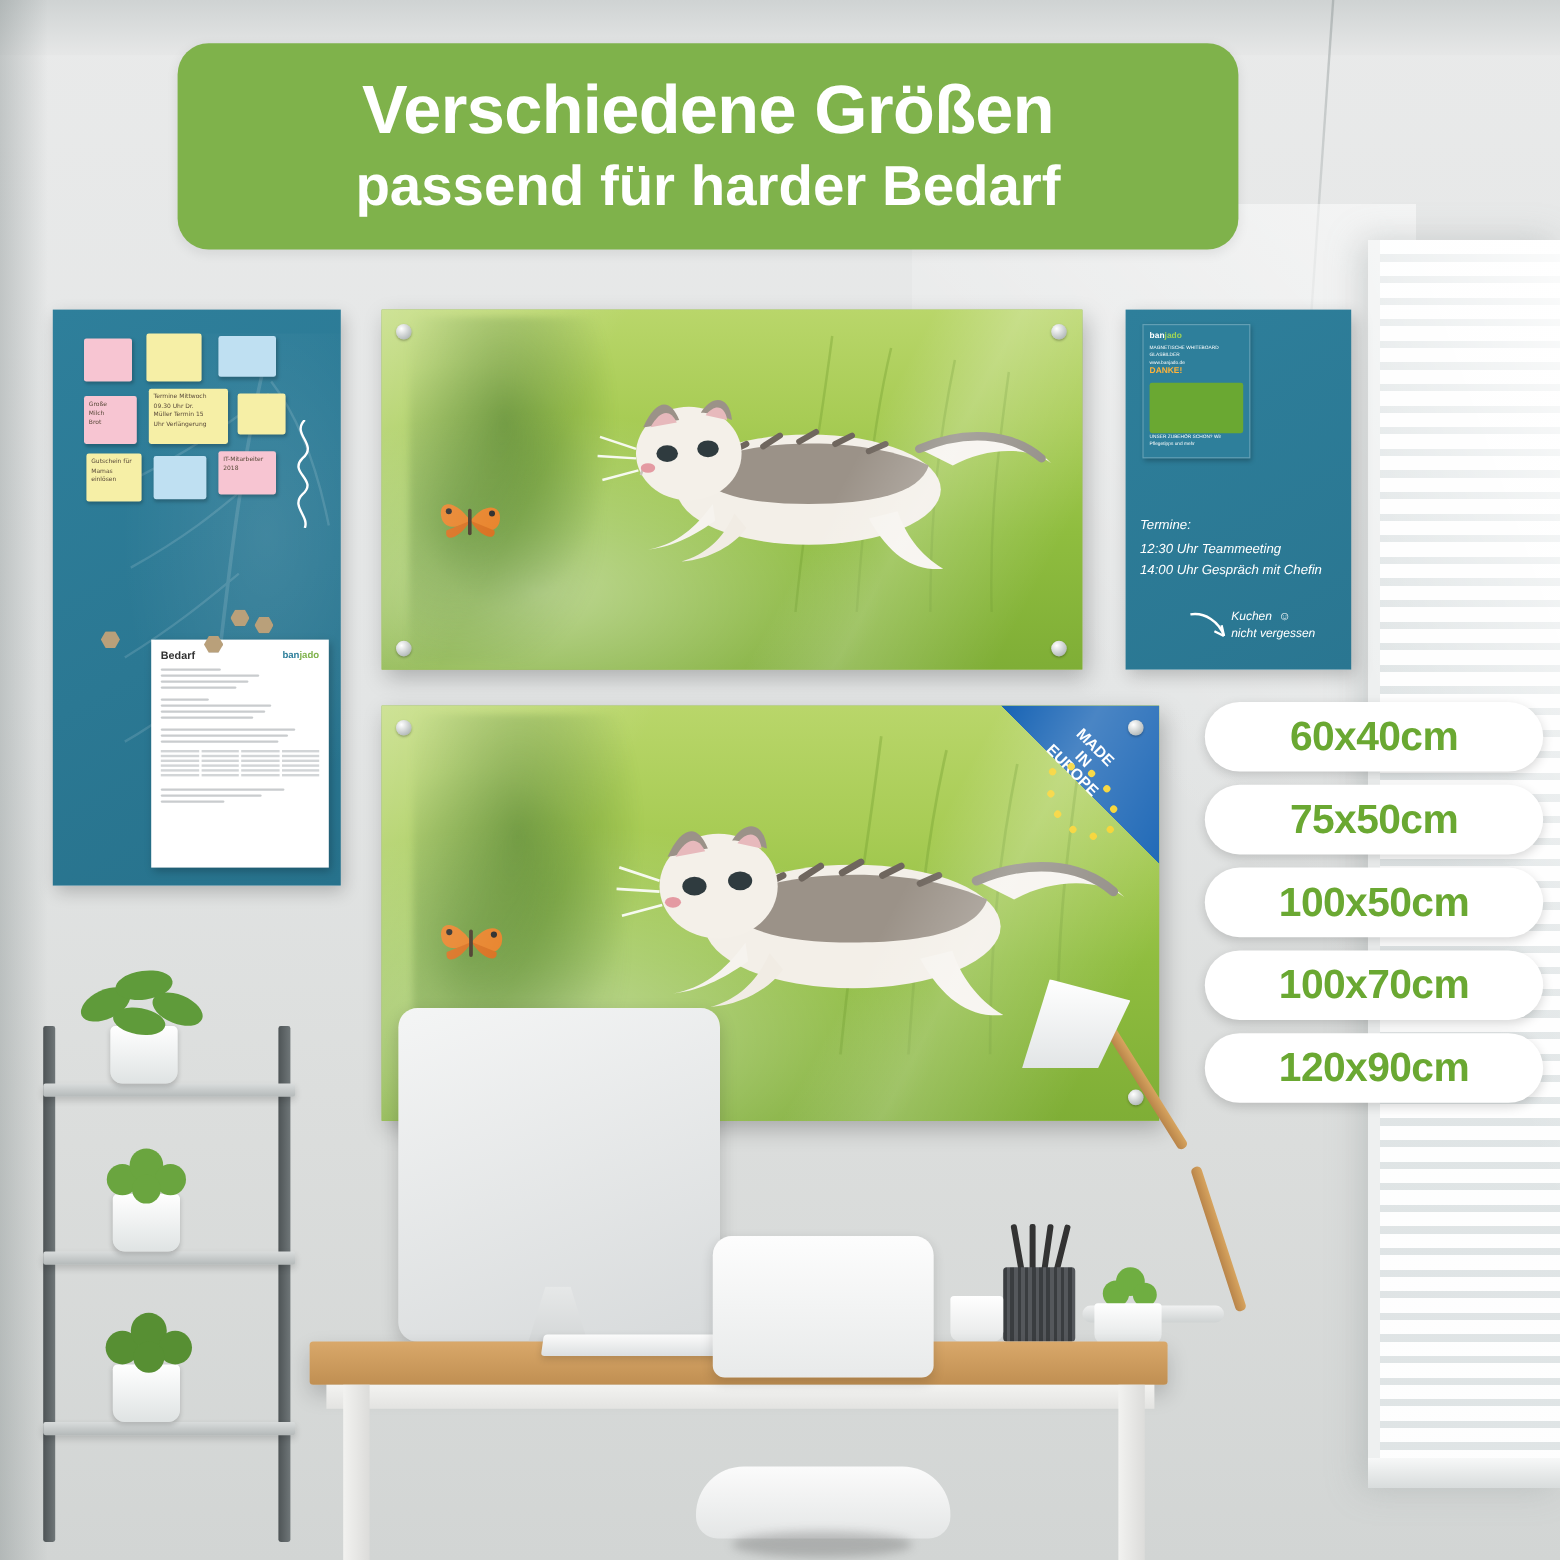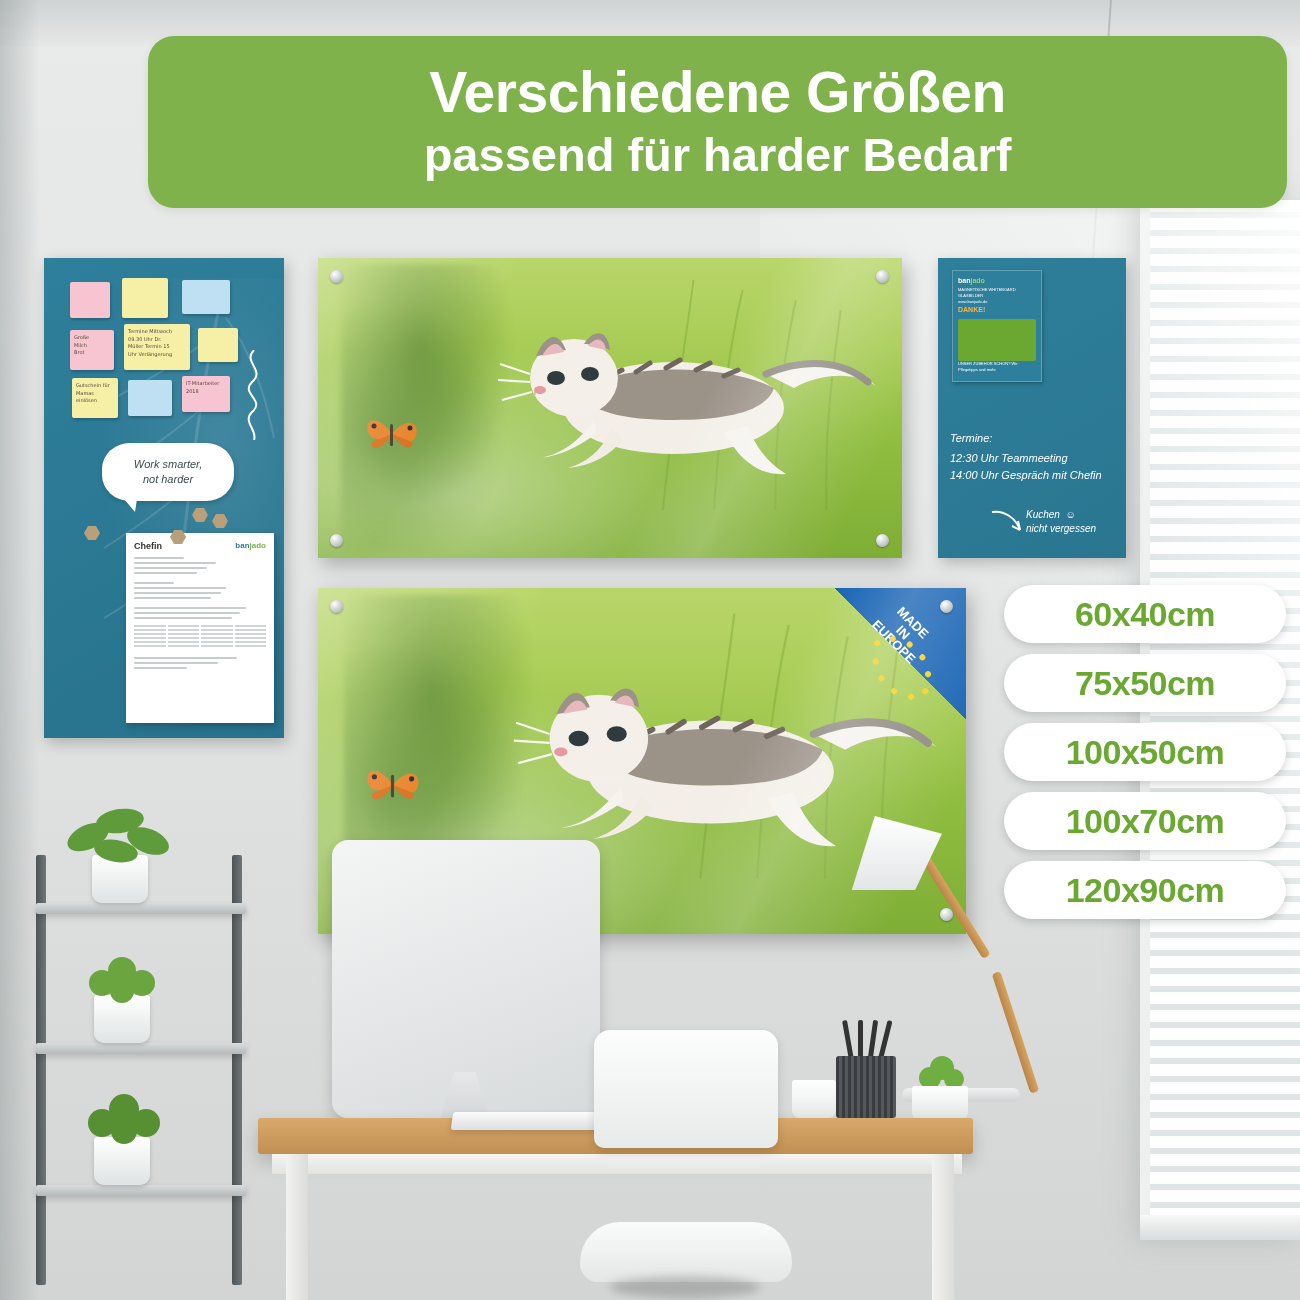--- a/index.html
+++ b/index.html
@@ -59,21 +59,21 @@
 
   
   .light-beam {
     position:absolute; right:120px; top:170px; width:420px; height:760px;
     background:linear-gradient(225deg,rgba(255,255,255,.55),rgba(255,255,255,0) 60%);
     pointer-events:none;
   }
 
   
   #headline {
-    position:absolute; left:148px; top:36px; width:1139px; height:172px;
+    position:absolute; left:148px; top:36px; width:884px; height:172px;
     background:#7fb24b; border-radius:26px;
     display:flex; flex-direction:column; align-items:center; justify-content:center;
     color:#ffffff; text-align:center;
     box-shadow:0 3px 10px rgba(0,0,0,.08);
   }
   #headline .l1 { font-size:57px; font-weight:bold; line-height:1.02; letter-spacing:-.5px;}
   #headline .l2 { font-size:47px; font-weight:bold; line-height:1.1; margin-top:8px;}
 
   
   #memo-board {
@@ -394,31 +394,28 @@
   <div class="sticky" style="left:154px;top:70px;width:40px;height:34px;background:#f6efa6;"></div>
 
   <div class="sticky hand" style="left:28px;top:120px;width:46px;height:40px;background:#f6efa6;">Gutschein für<br>Mamas<br>einlösen</div>
   <div class="sticky" style="left:84px;top:122px;width:44px;height:36px;background:#bfe0f2;"></div>
   <div class="sticky hand" style="left:138px;top:118px;width:48px;height:36px;background:#f7c5d2;">IT-Mitarbeiter<br>2018</div>
 
   <svg style="position:absolute;left:196px;top:92px;" width="30" height="90" viewBox="0 0 30 90">
     <path d="M14 0 C2 12 26 20 12 32 C0 44 26 50 12 62 C2 72 18 80 14 90" stroke="#ffffff" stroke-width="2" fill="none"></path>
   </svg>
 
-  <div class="bubble">
-    <span>Work smarter,<br>not harder</span>
-  </div>
 
   <div class="magnet" style="left:148px;top:250px;"></div>
   <div class="magnet" style="left:168px;top:256px;"></div>
   <div class="magnet" style="left:40px;top:268px;background:#b9a07a;"></div>
 
   <div id="angebot">
     <div class="ab-head">
-      <div class="ab-title">Chefin</div>
+      <div class="ab-title">Bedarf</div>
       <div class="ab-logo">ban<i>jado</i></div>
     </div>
     <div class="lines">
       <div class="ln" style="width:38%"></div>
       <div class="ln" style="width:62%"></div>
       <div class="ln" style="width:55%"></div>
       <div class="ln" style="width:48%"></div>
       <div class="ln" style="width:30%;margin-top:8px"></div>
       <div class="ln" style="width:70%"></div>
       <div class="ln" style="width:66%"></div>

